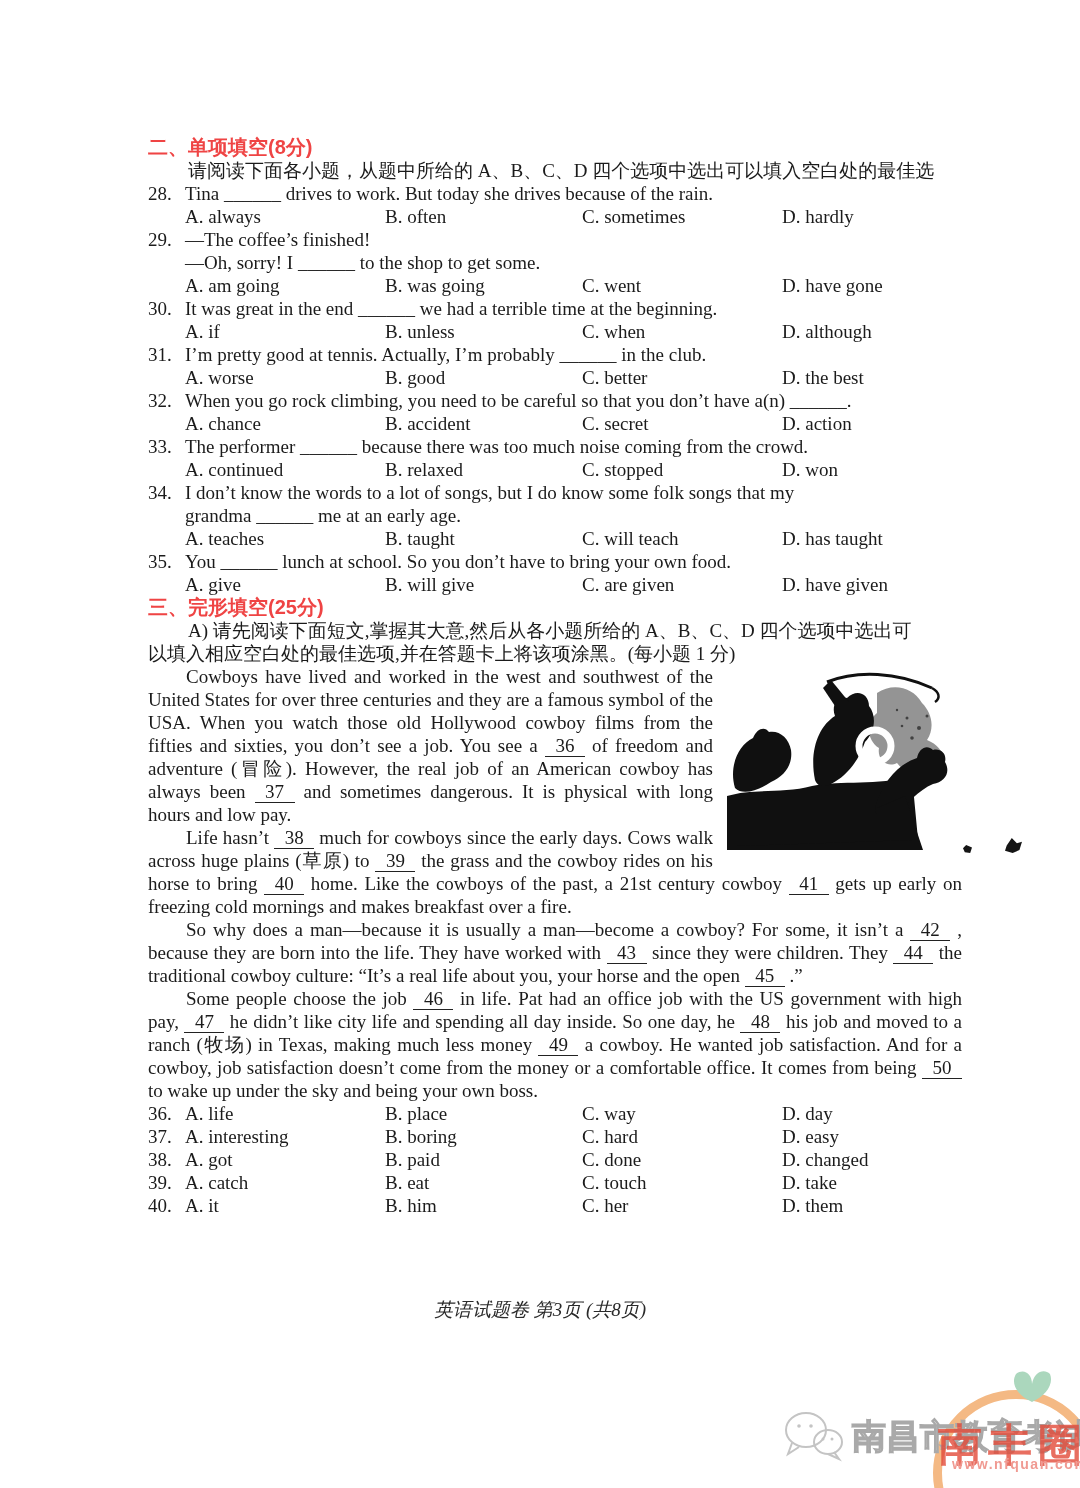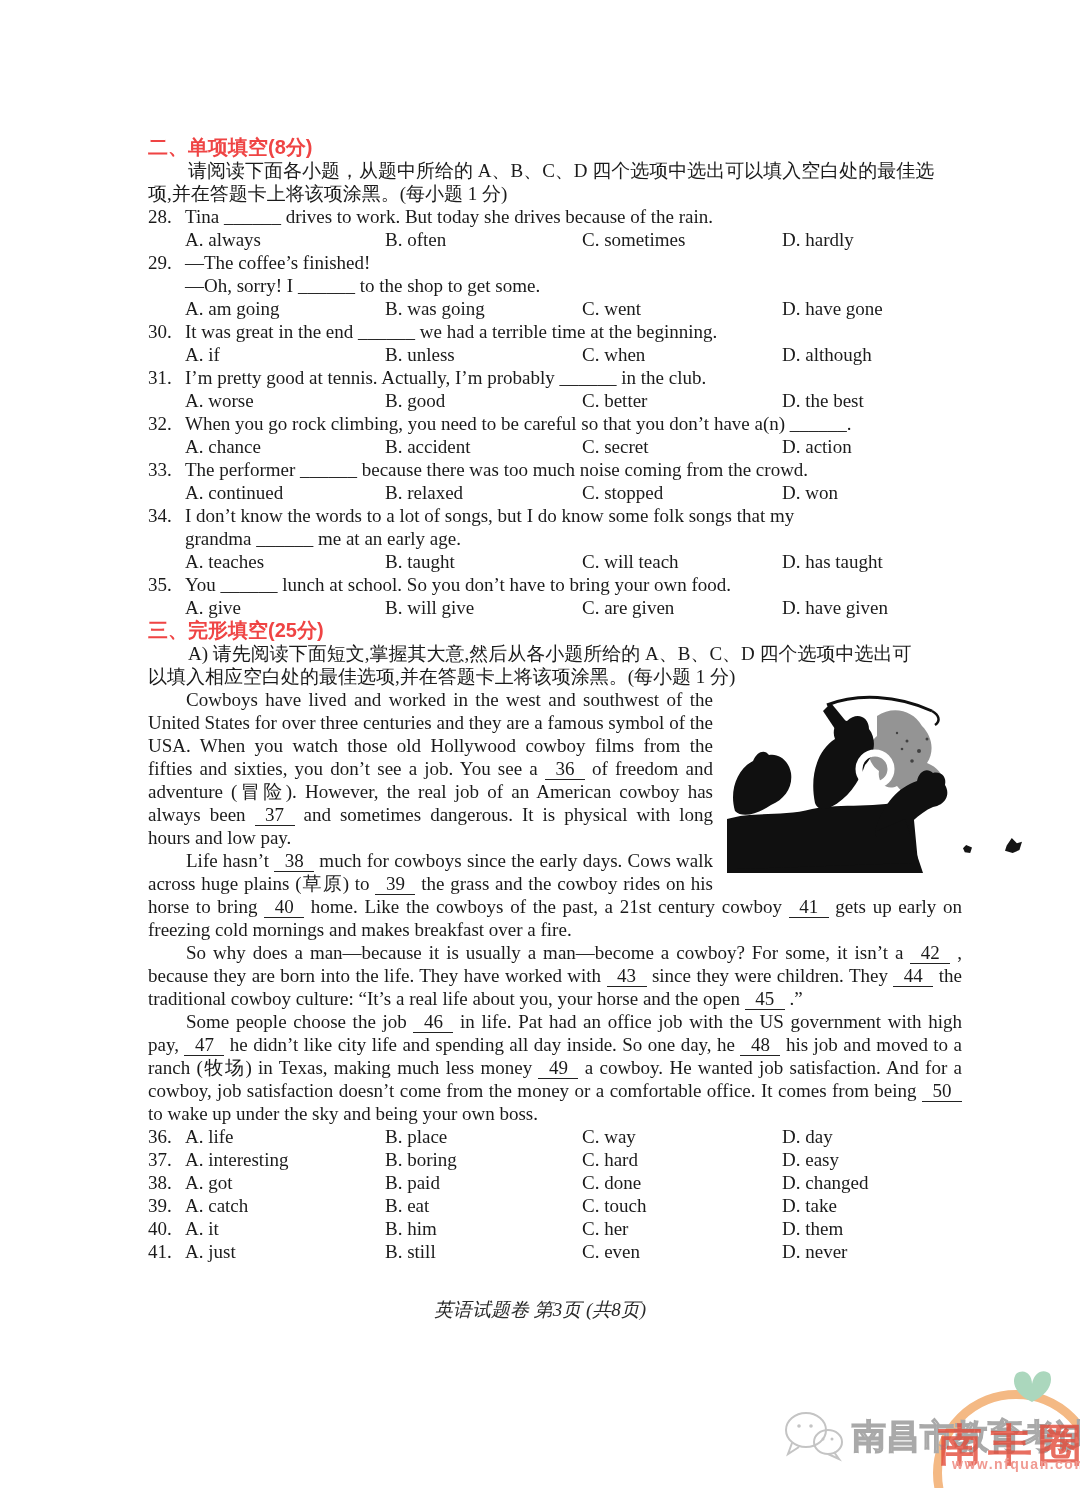--- a/index.html
+++ b/index.html
@@ -40,21 +40,20 @@
           font-size:14px;font-weight:700;color:#f09a92;letter-spacing:1.5px;}
 </style>
 </head>
 <body>
 
 <div class="content">
 
   <div class="sec-title">二、单项填空(8分)</div>
   <div>
       <div class="intro-line ind">请阅读下面各小题，从题中所给的 A、B、C、D 四个选项中选出可以填入空白处的最佳选</div>
-      <div class="intro-line">项,并在答题卡上将该项涂黑。(每小题 1 分)</div>
     </div>
   <div>
       <div class="question">
         <div class="qline"><span class="qnum">28.</span><span class="qtext">Tina ______ drives to work. But today she drives because of the rain.</span></div>
         <div class="opts">
           <span class="opt">A. always</span>
           <span class="opt">B. often</span>
           <span class="opt">C. sometimes</span>
           <span class="opt">D. hardly</span>
         </div>
@@ -187,26 +186,20 @@
         <span class="opt">B. eat</span>
         <span class="opt">C. touch</span>
         <span class="opt">D. take</span>
       </div>
       <div class="opts copts">
         <span class="opt"><span class="qnum">40.</span>A. it</span>
         <span class="opt">B. him</span>
         <span class="opt">C. her</span>
         <span class="opt">D. them</span>
       </div>
-      <div class="opts copts">
-        <span class="opt"><span class="qnum">41.</span>A. just</span>
-        <span class="opt">B. still</span>
-        <span class="opt">C. even</span>
-        <span class="opt">D. never</span>
-      </div>
     </div>
 </div>
 
 <div class="speck speck1"></div>
 <div class="speck speck2"></div>
 
 <div class="footer">英语试题卷  第3页 (共8页)</div>
 
 <div class="orange-ring"></div>
 <div class="leaf">

